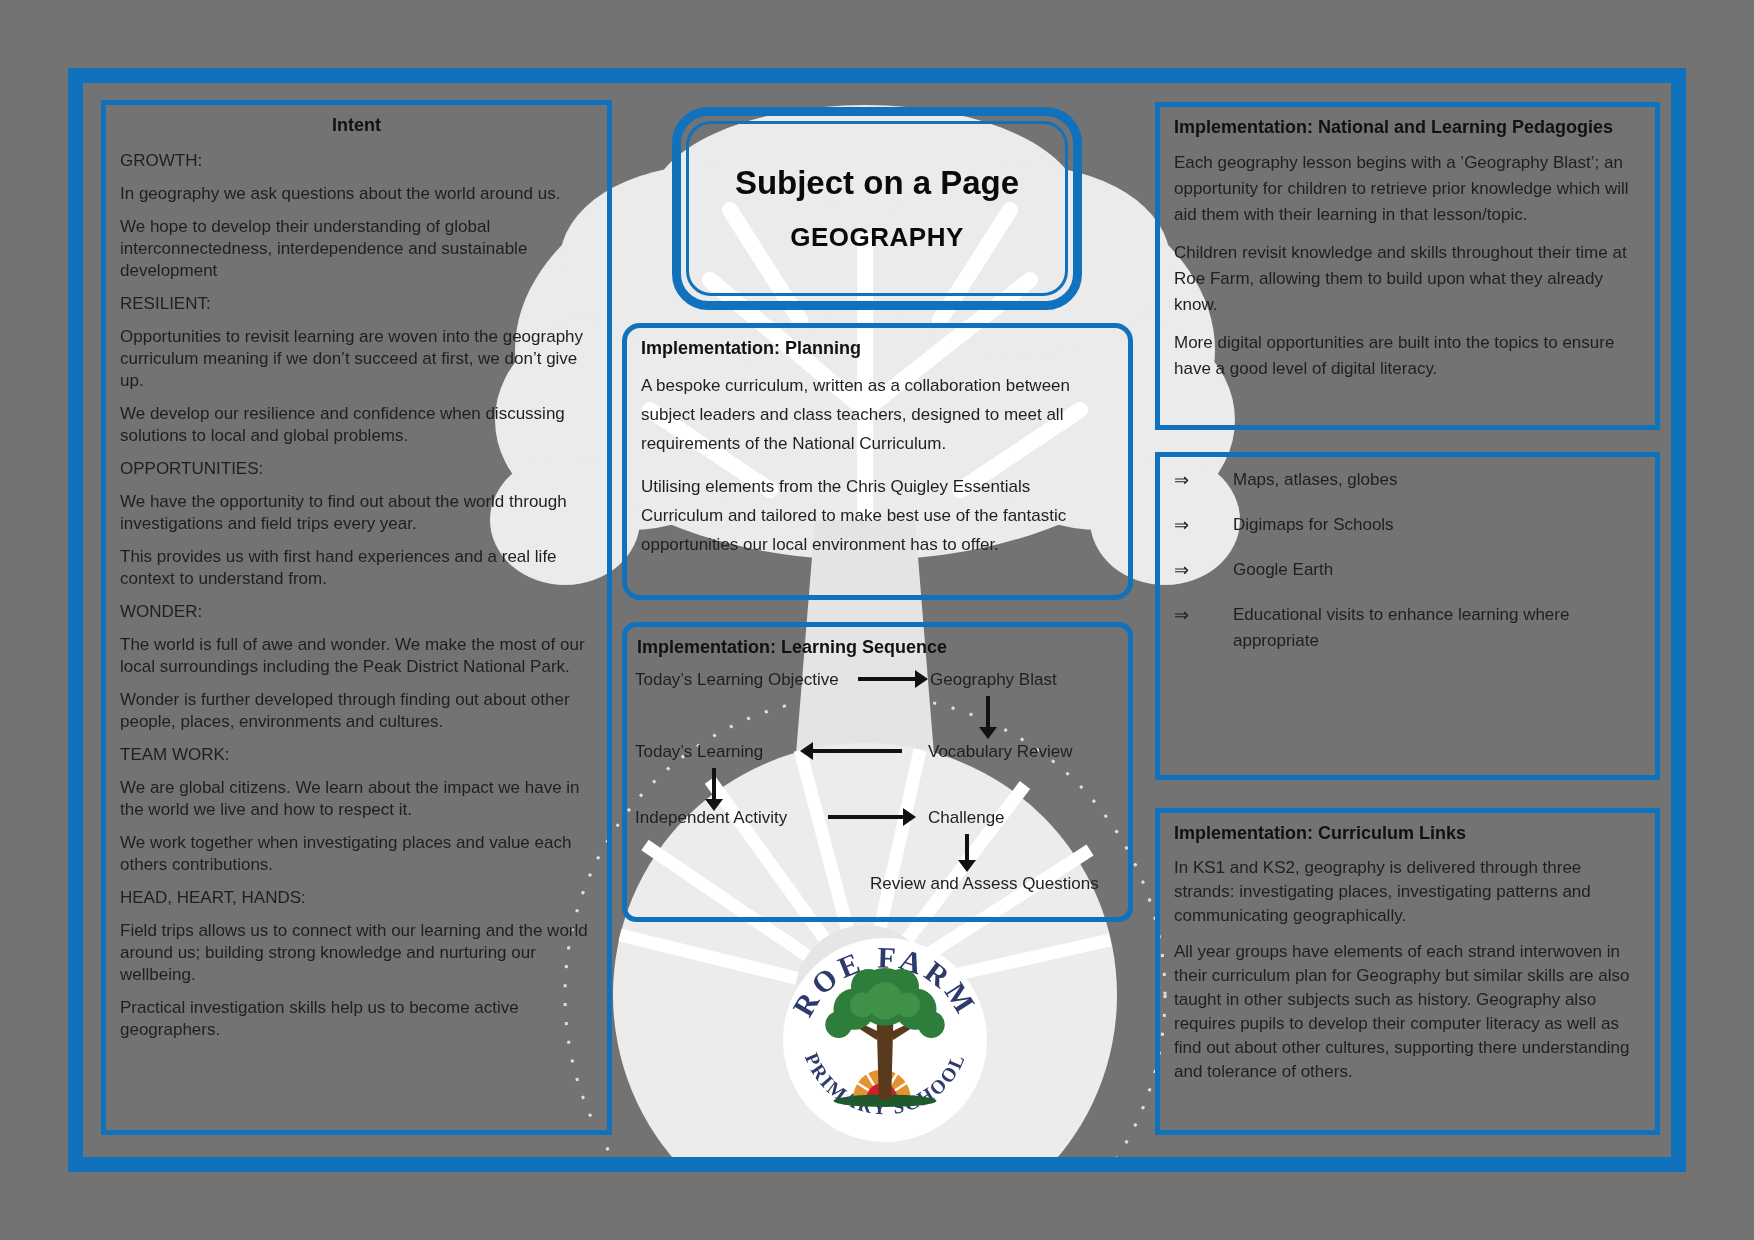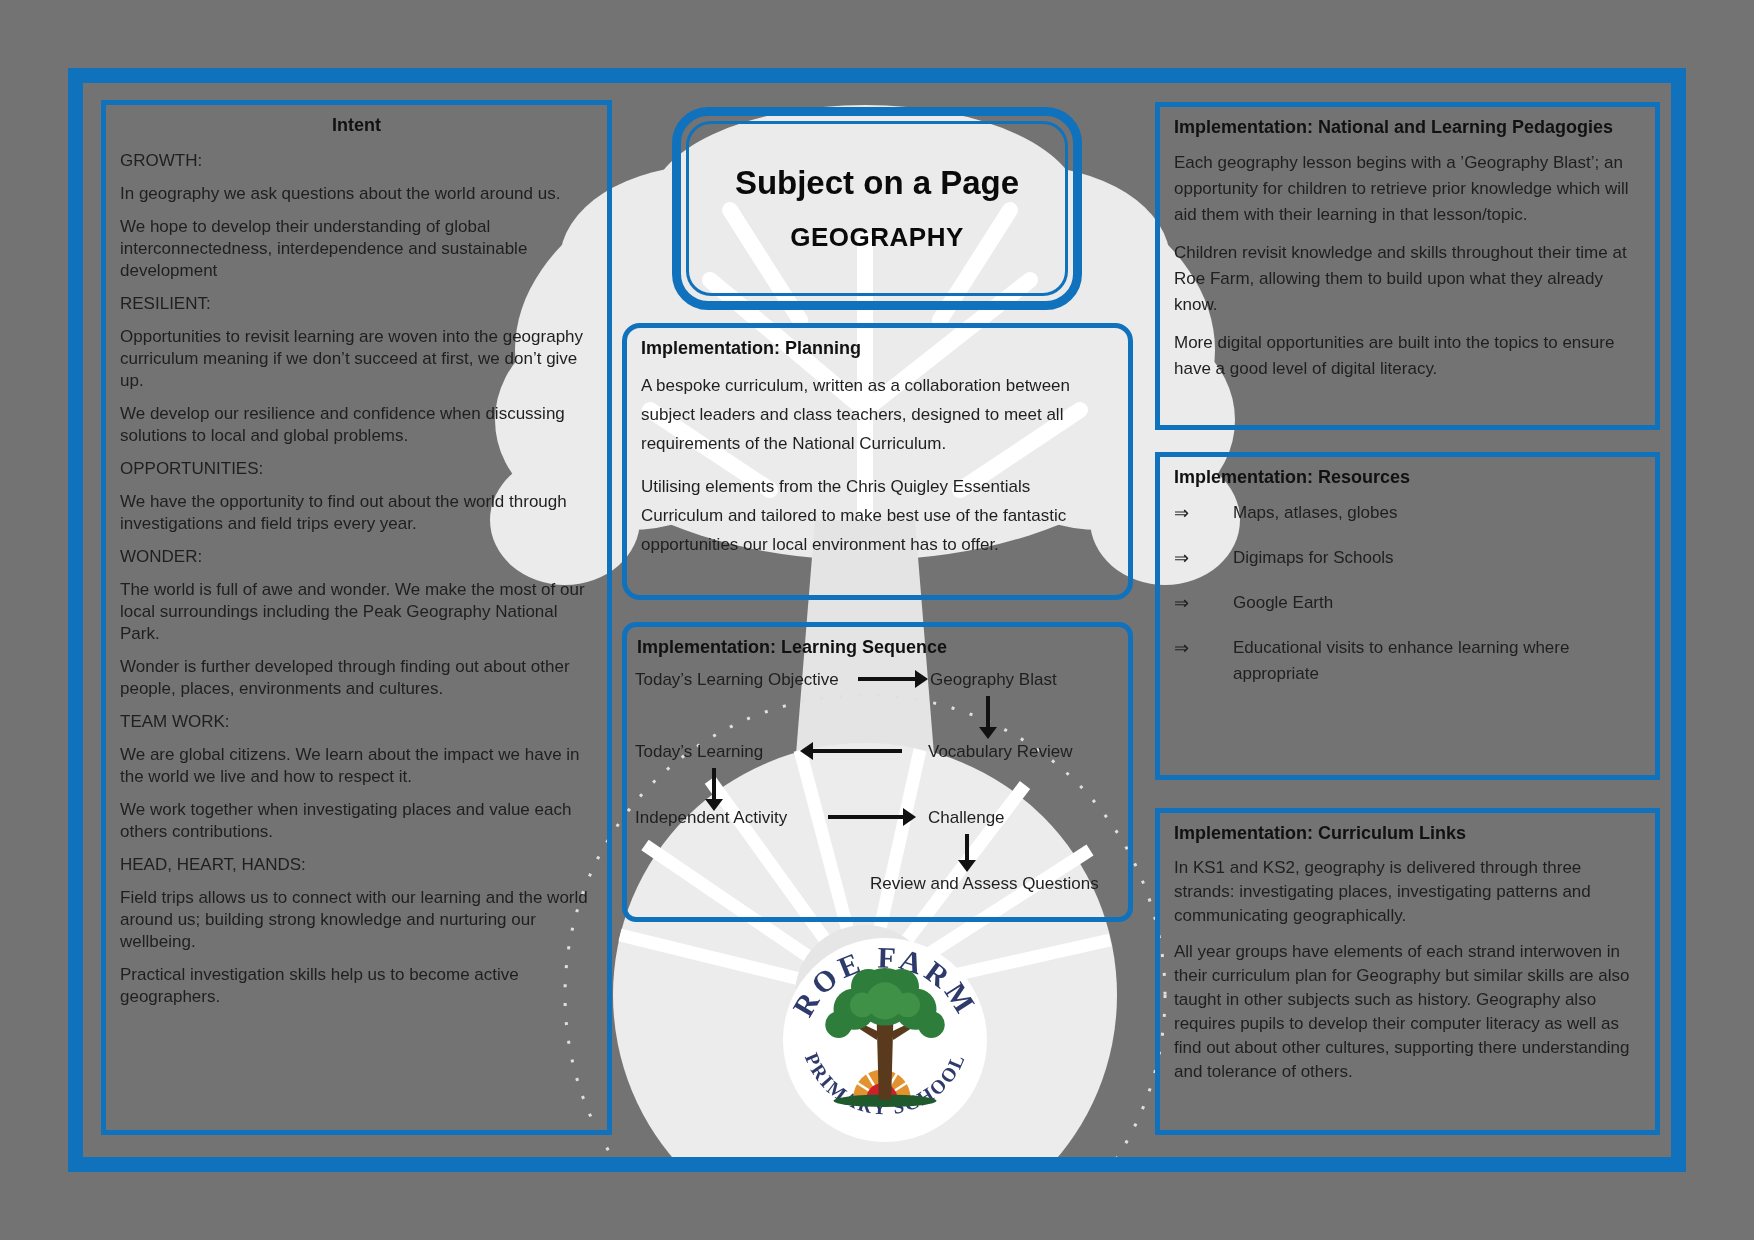--- a/index.html
+++ b/index.html
@@ -129,22 +129,23 @@
   <section class="box intent-box">
     <h2 class="box-heading">Intent</h2>
     <p>GROWTH:</p>
     <p>In geography we ask questions about the world around us.</p>
     <p>We hope to develop their understanding of global interconnectedness, interdependence and sustainable development</p>
     <p>RESILIENT:</p>
     <p>Opportunities to revisit learning are woven into the geography curriculum meaning if we don’t succeed at first, we don’t give up.</p>
     <p>We develop our resilience and confidence when discussing solutions to local and global problems.</p>
     <p>OPPORTUNITIES:</p>
     <p>We have the opportunity to find out about the world through investigations and field trips every year.</p>
+    <p>This provides us with first hand experiences and a real life context to understand from.</p>
     <p>WONDER:</p>
-    <p>The world is full of awe and wonder.  We make the most of our local surroundings including the Peak Geography National Park.</p>
+    <p>The world is full of awe and wonder.  We make the most of our local surroundings including the Peak District National Park.</p>
     <p>Wonder is further developed through finding out about other people, places, environments and cultures.</p>
     <p>TEAM WORK:</p>
     <p>We are global citizens.  We learn about the impact we have in the world we live and how to respect it.</p>
     <p>We work together when investigating places and value each others contributions.</p>
     <p>HEAD, HEART, HANDS:</p>
     <p>Field trips allows us to connect with our learning and the world around us; building strong knowledge and nurturing our wellbeing.</p>
     <p>Practical investigation skills help us to become active geographers.</p>
   </section>
 
   <div class="title-outer">
@@ -180,21 +181,20 @@
   </section>
 
   <section class="box pedagogies-box">
     <h2 class="box-heading">Implementation: National and Learning Pedagogies</h2>
     <p>Each geography lesson begins with a ’Geography Blast’; an opportunity for children to retrieve prior knowledge which will aid them with their learning in that lesson/topic.</p>
     <p>Children revisit knowledge and skills throughout their time at Roe Farm, allowing them to build upon what they already know.</p>
     <p>More digital opportunities are built into the topics to ensure have a good level of digital literacy.</p>
   </section>
 
   <section class="box resources-box">
-    <h2 class="box-heading">Implementation: Resources</h2>
     <div class="resource-item">
       <span class="resource-bullet">⇒</span>
       <span>Maps, atlases, globes</span>
     </div>
     <div class="resource-item">
       <span class="resource-bullet">⇒</span>
       <span>Digimaps for Schools</span>
     </div>
     <div class="resource-item">
       <span class="resource-bullet">⇒</span>

